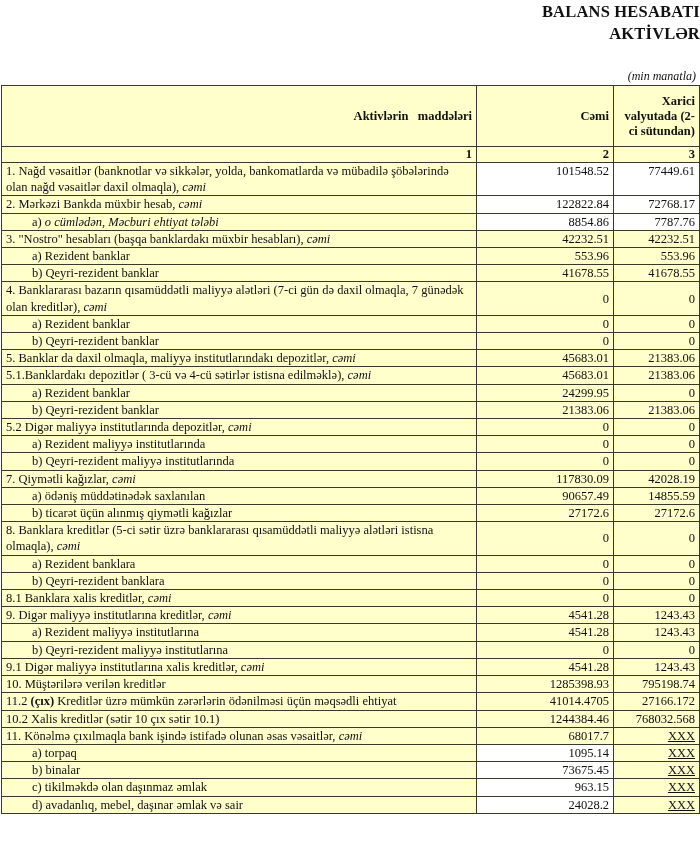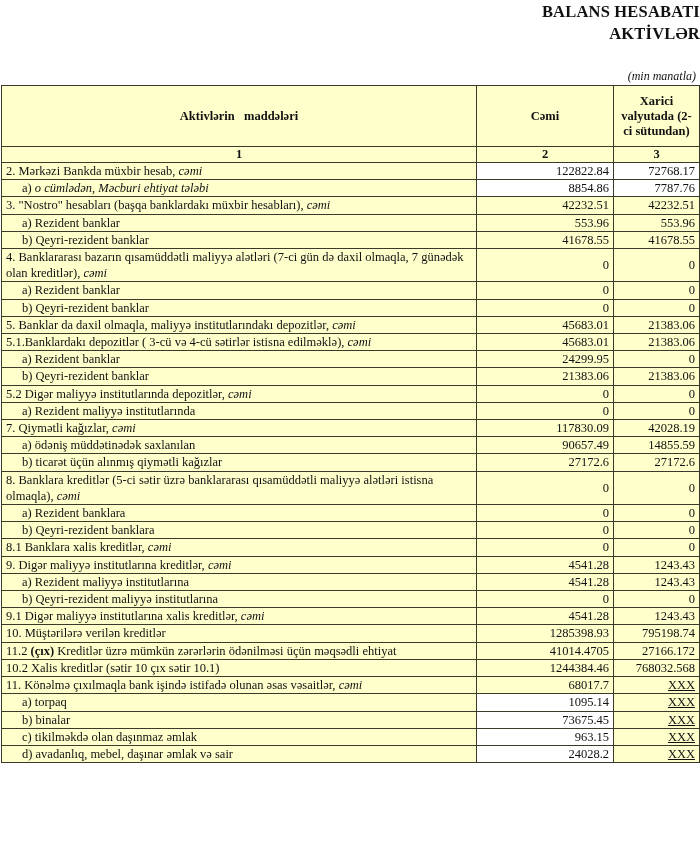--- a/index.html
+++ b/index.html
@@ -22,25 +22,25 @@
       border-collapse: collapse; width: 698px; table-layout: fixed;
       font-size: 12.5px;
     }
     col.c1 { width: 475px; }
     col.c2 { width: 137px; }
     col.c3 { width: 86px; }
     td, th {
       border: 1px solid #3a3a2a; padding: 0 4px; vertical-align: top;
       background: #ffffcc; line-height: 16.2px;
     }
-    th { font-weight: bold; text-align: center; vertical-align: middle; }
+    th { font-weight: bold; text-align: right; vertical-align: middle; }
     thead tr.hdr th { height: 60px; line-height: 15px; }
     thead tr.colnum th { height: 15px; line-height: 15px; }
     td.label { text-align: left; }
-    td.label.indent { padding-left: 20px; }
+    td.label.indent { padding-left: 30px; }
     td.num { text-align: right; }
     td.num.mid { vertical-align: middle; }
     td.num.center { text-align: right; text-decoration: underline; }
     td.white { background: #ffffff; }
     .it { font-style: italic; }
     .b { font-weight: bold; }
   </style>
 </head>
 <body>
 
@@ -62,20 +62,25 @@
         <th>Xarici valyutada (2-ci sütundan)</th>
       </tr>
       <tr class="colnum">
         <th>1</th>
         <th>2</th>
         <th>3</th>
       </tr>
     </thead>
     <tbody id="tbody">
         <tr>
+          <td class="label"><span>1. Nağd vəsaitlər (banknotlar və sikkələr, yolda, bankomatlarda və mübadilə şöbələrində olan nağd vəsaitlər daxil olmaqla), </span><span class="it">cəmi</span></td>
+          <td class="num white">101548.52</td>
+          <td class="num white">77449.61</td>
+        </tr>
+        <tr>
           <td class="label"><span>2. Mərkəzi Bankda müxbir hesab, </span><span class="it">cəmi</span></td>
           <td class="num white">122822.84</td>
           <td class="num white">72768.17</td>
         </tr>
         <tr>
           <td class="label indent"><span>a) </span><span class="it">o cümlədən, Məcburi ehtiyat tələbi</span></td>
           <td class="num white">8854.86</td>
           <td class="num white">7787.76</td>
         </tr>
         <tr>
@@ -128,20 +133,25 @@
           <td class="num">21383.06</td>
           <td class="num">21383.06</td>
         </tr>
         <tr>
           <td class="label"><span>5.2 Digər maliyyə institutlarında depozitlər, </span><span class="it">cəmi</span></td>
           <td class="num">0</td>
           <td class="num">0</td>
         </tr>
         <tr>
           <td class="label indent"><span>a) Rezident maliyyə institutlarında</span></td>
+          <td class="num">0</td>
+          <td class="num">0</td>
+        </tr>
+        <tr>
+          <td class="label indent"><span>b) Qeyri-rezident maliyyə institutlarında</span></td>
           <td class="num">0</td>
           <td class="num">0</td>
         </tr>
         <tr>
           <td class="label"><span>7. Qiymətli kağızlar, </span><span class="it">cəmi</span></td>
           <td class="num">117830.09</td>
           <td class="num">42028.19</td>
         </tr>
         <tr>
           <td class="label indent"><span>a) ödəniş müddətinədək saxlanılan</span></td>

